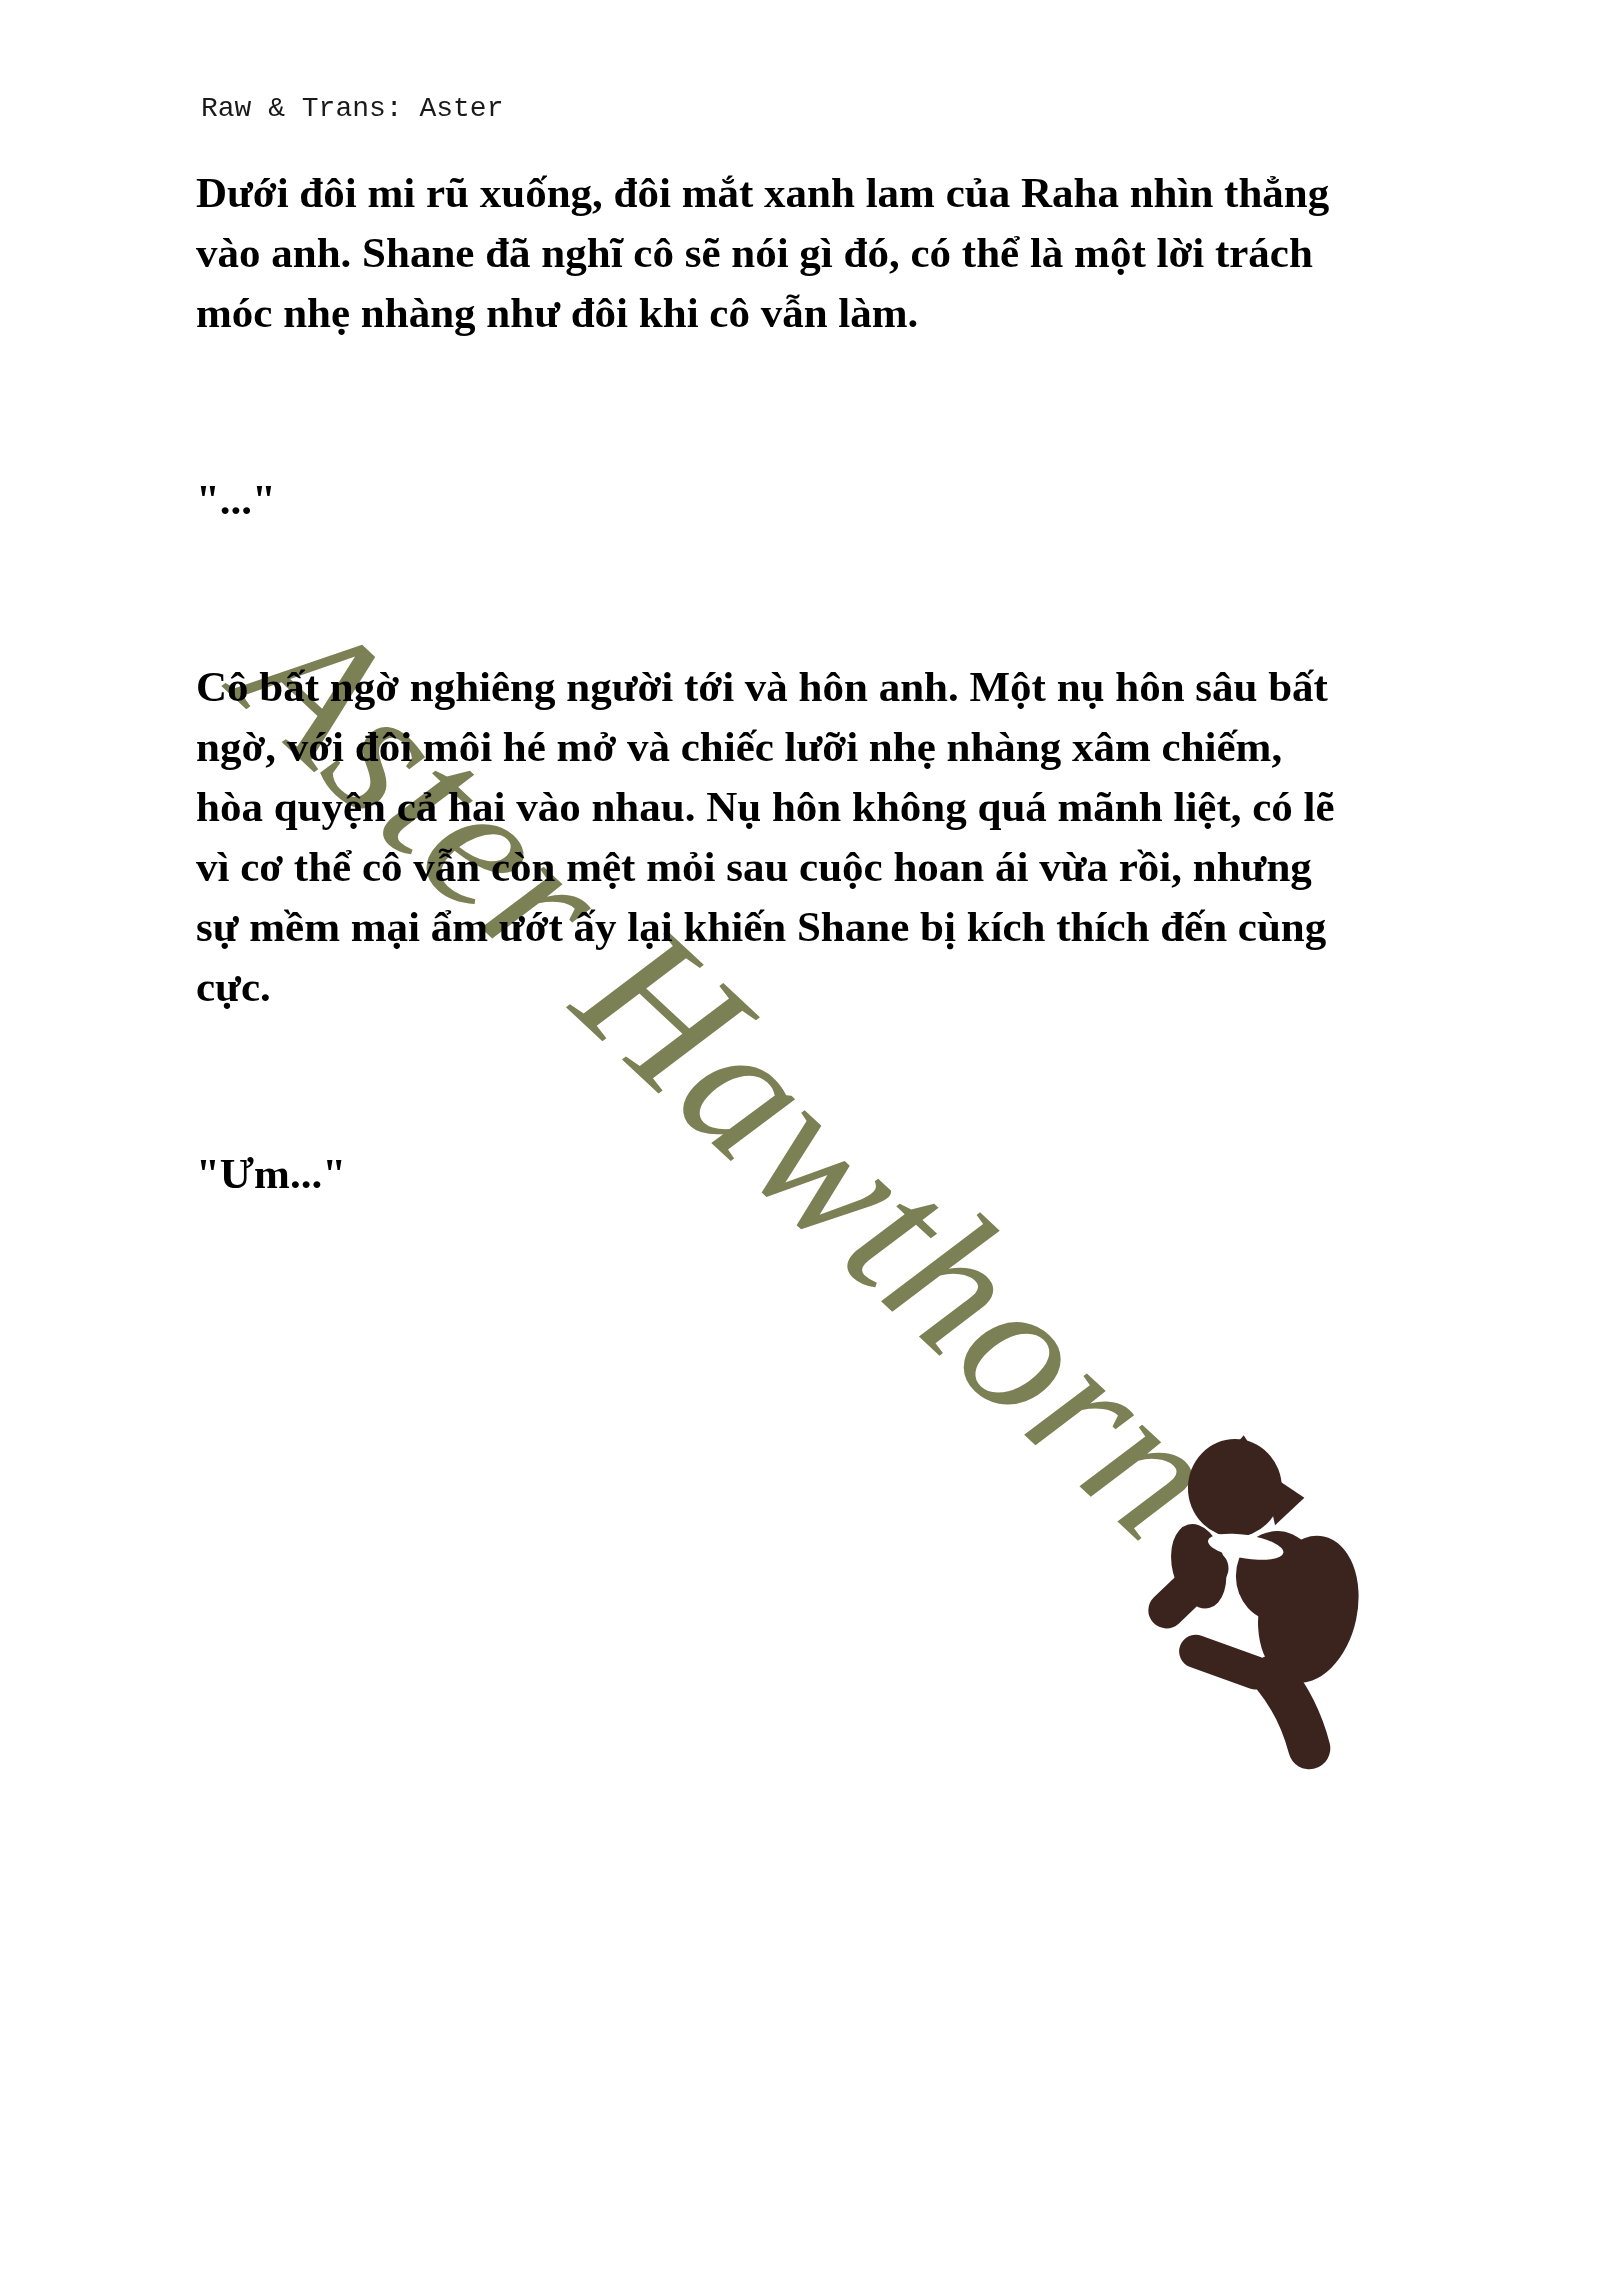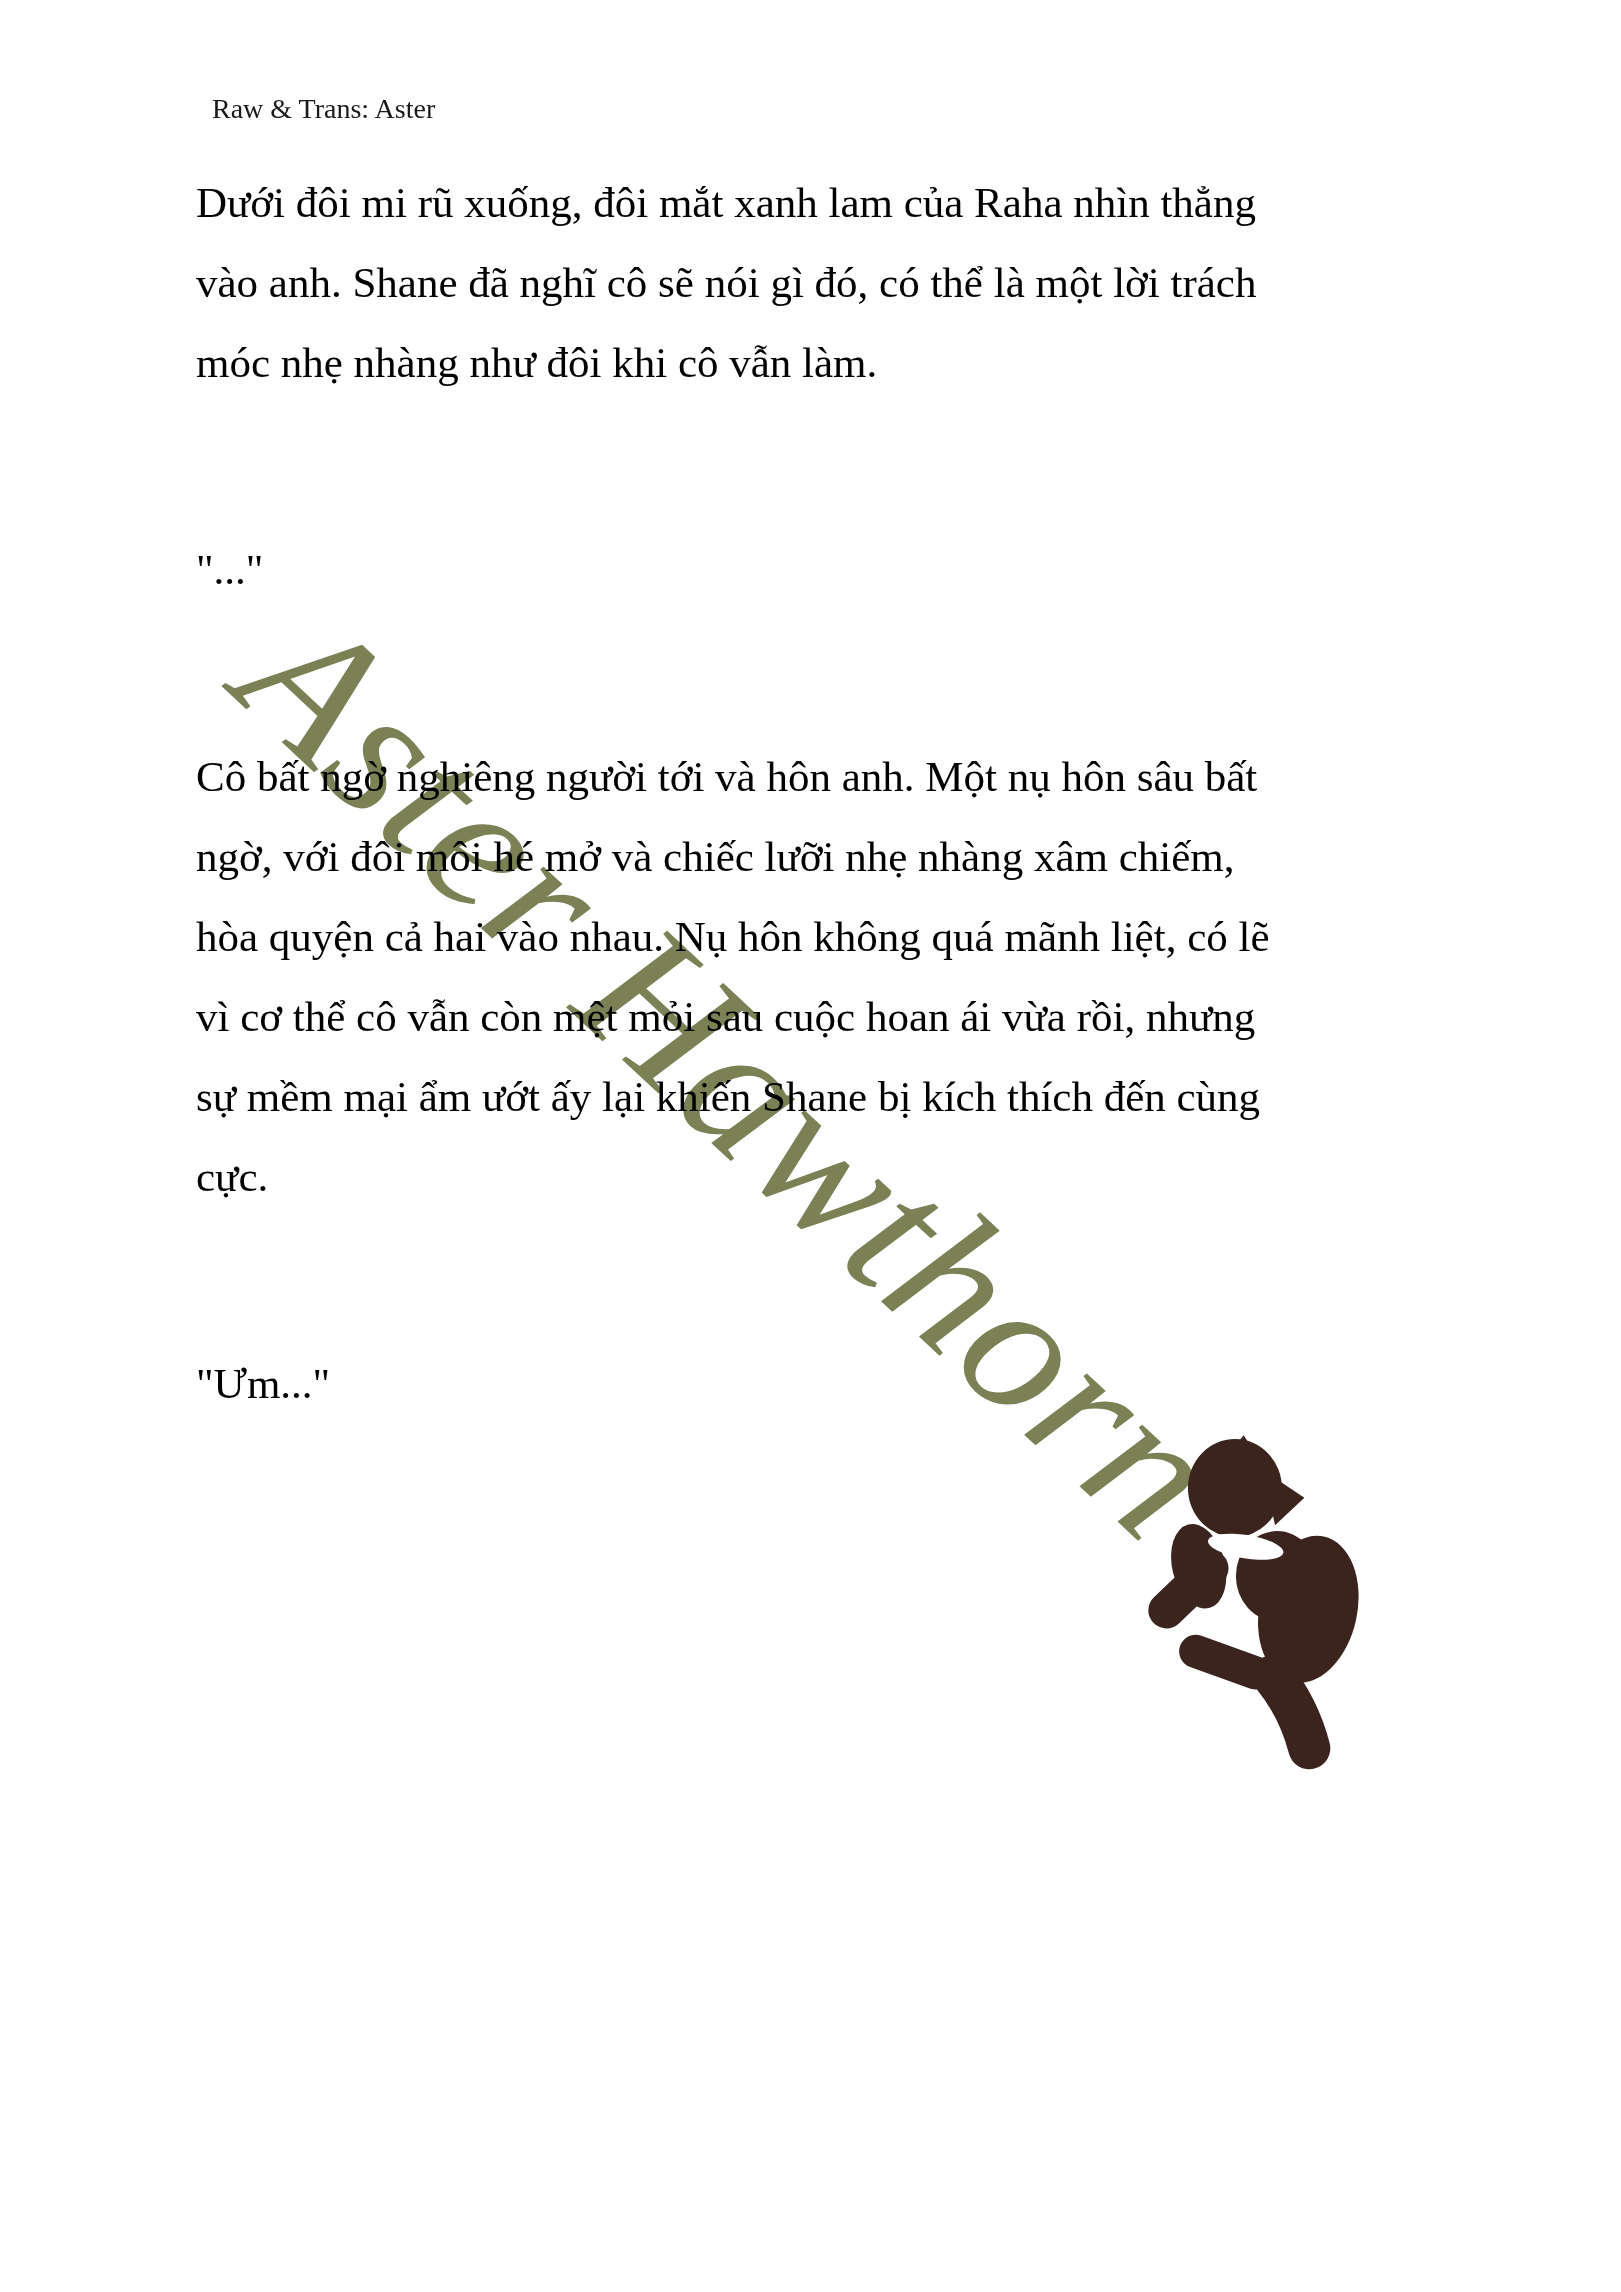--- a/index.html
+++ b/index.html
@@ -6,23 +6,23 @@
   .page {
     position: relative;
     width: 1621px;
     height: 2293px;
     background: #ffffff;
     overflow: hidden;
     font-family: "Liberation Serif", serif;
   }
   .credit {
     position: absolute;
-    left: 212px;
+    left: 201px;
     top: 91px;
-    font-family: Liberation Serif, serif;
+    font-family: Liberation Mono, monospace;
     font-size: 28px;
     line-height: 35px;
     color: #1a1a1a;
     z-index: 1;
   }
   .watermark {
     position: absolute;
     left: 338px;
     top: 576px;
     font-size: 191px;
@@ -40,23 +40,24 @@
   .content {
     position: absolute;
     left: 196px;
     top: 163px;
     width: 1264px;
     z-index: 1;
   }
   .content p {
     margin: 0 0 127px 0;
     font-size: 43px;
-    line-height: 80px;
+    line-height: 60px;
     color: #000000;
     white-space: pre;
+    font-weight: bold;
   }
   .cat-illustration {
     position: absolute;
     left: 1140px;
     top: 1429px;
     width: 227px;
     height: 345px;
     z-index: 2;
   }
 </style>

